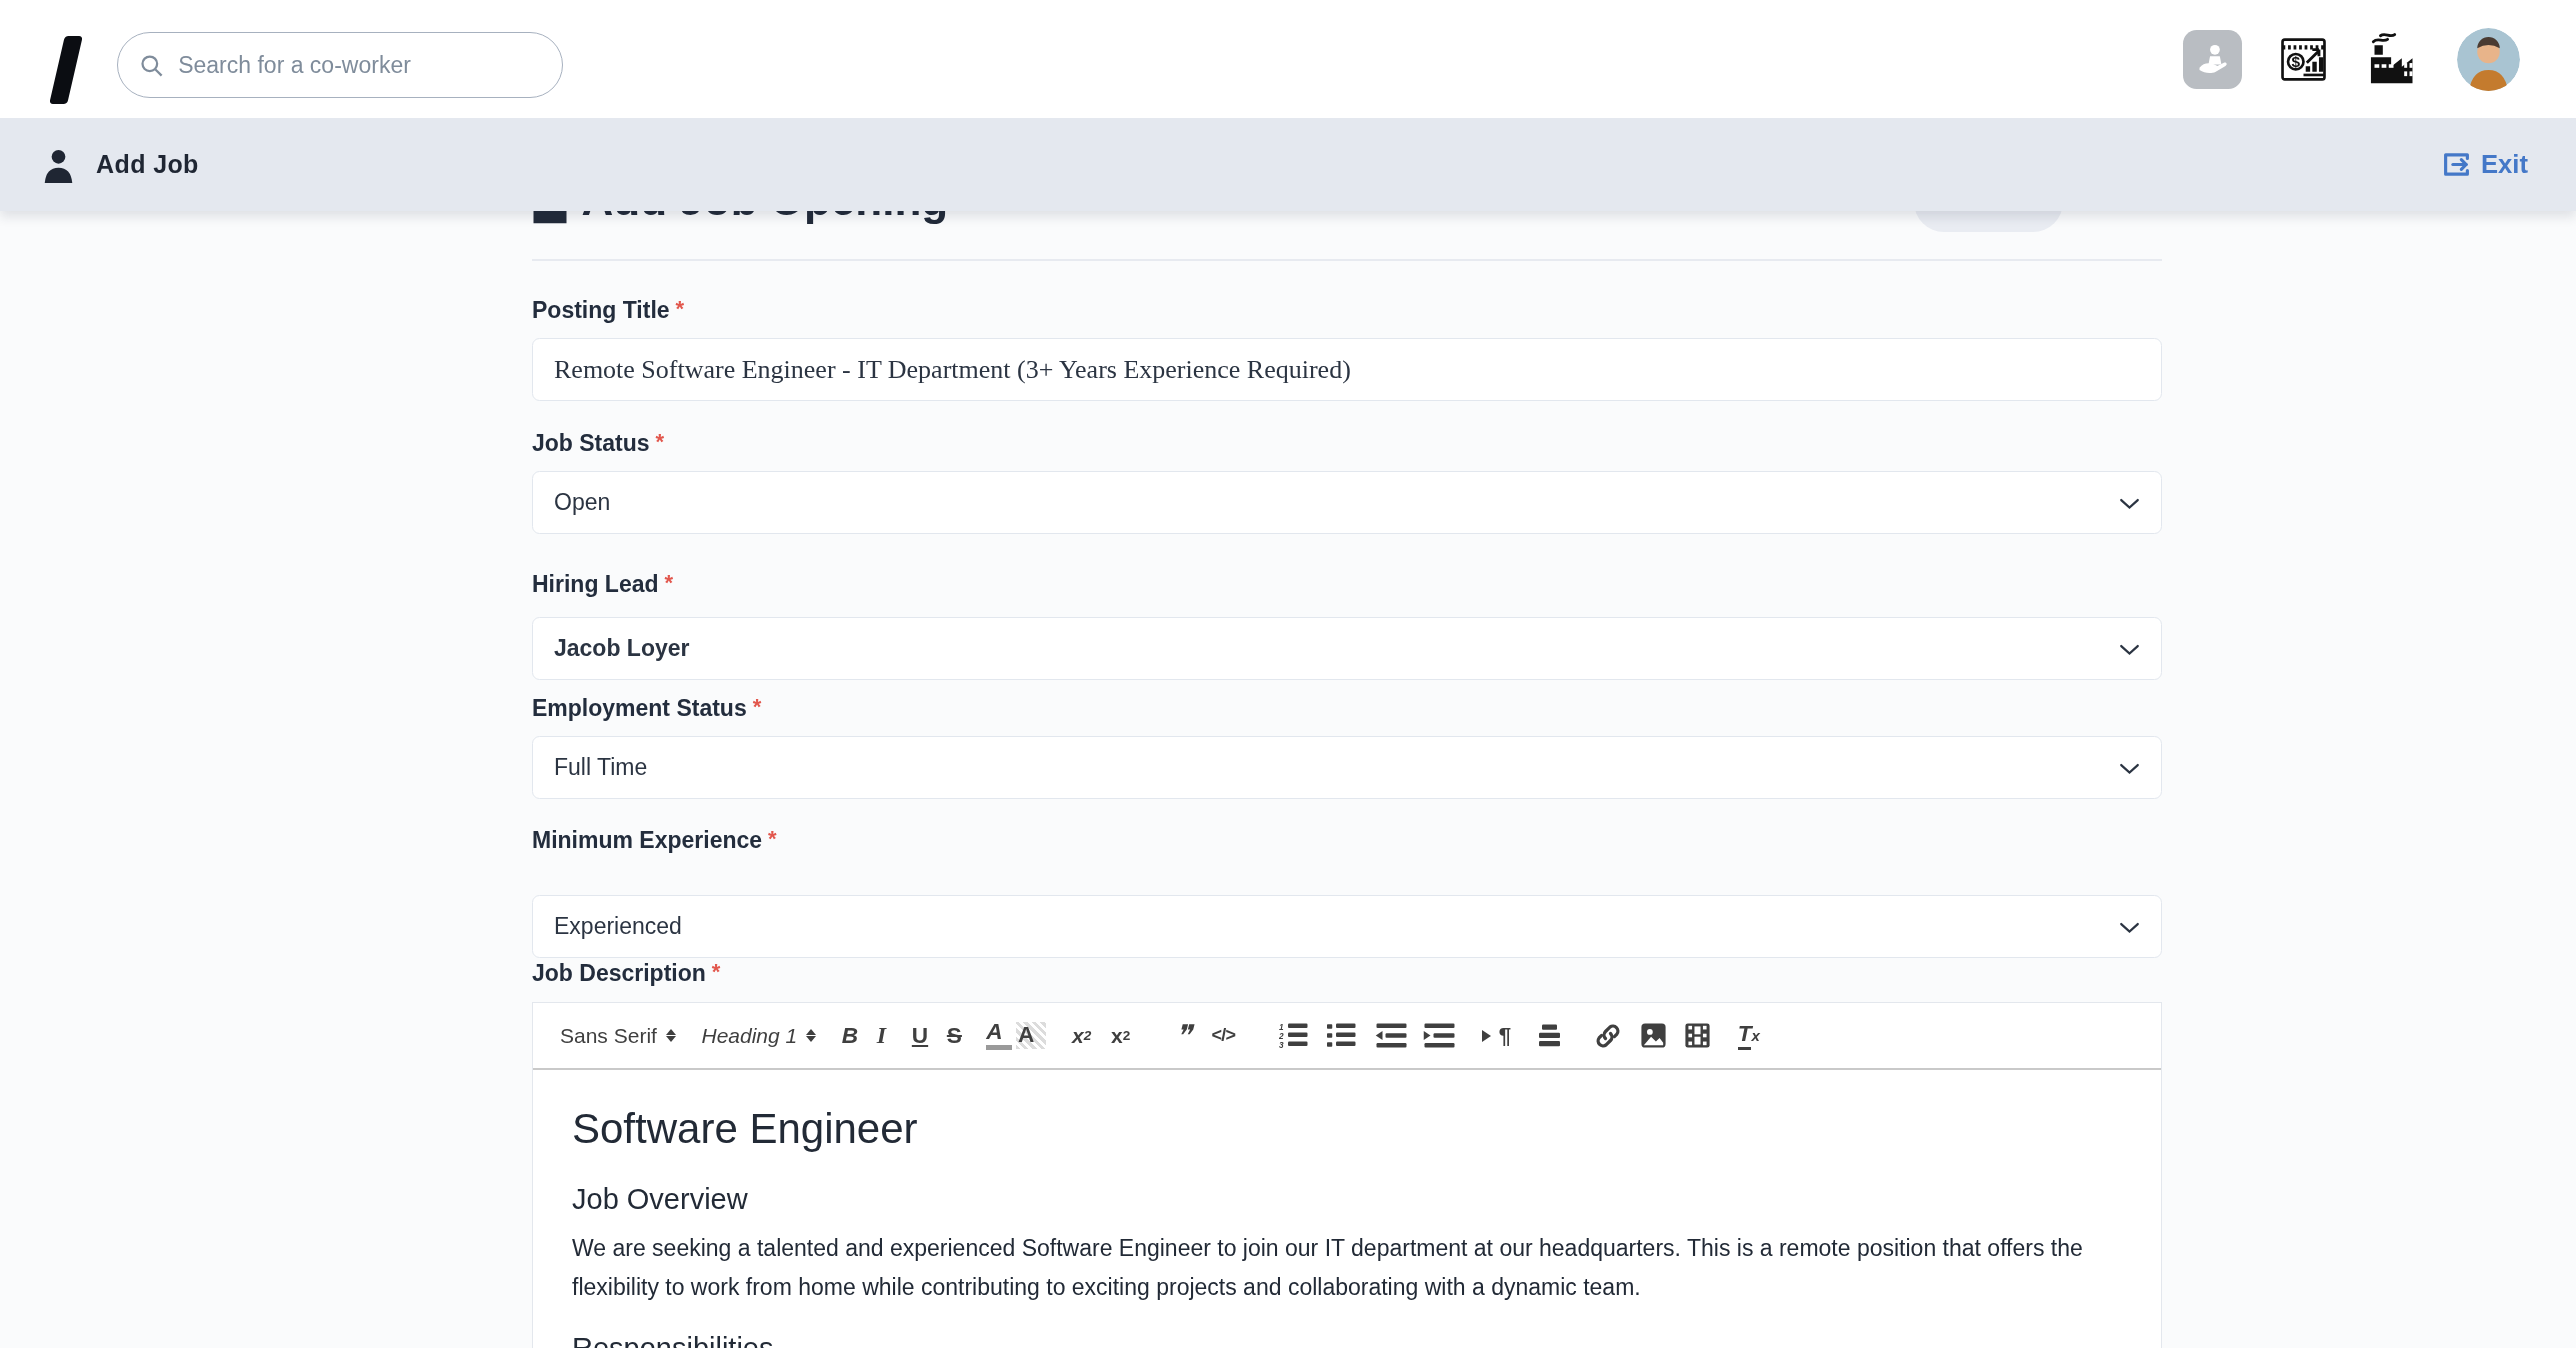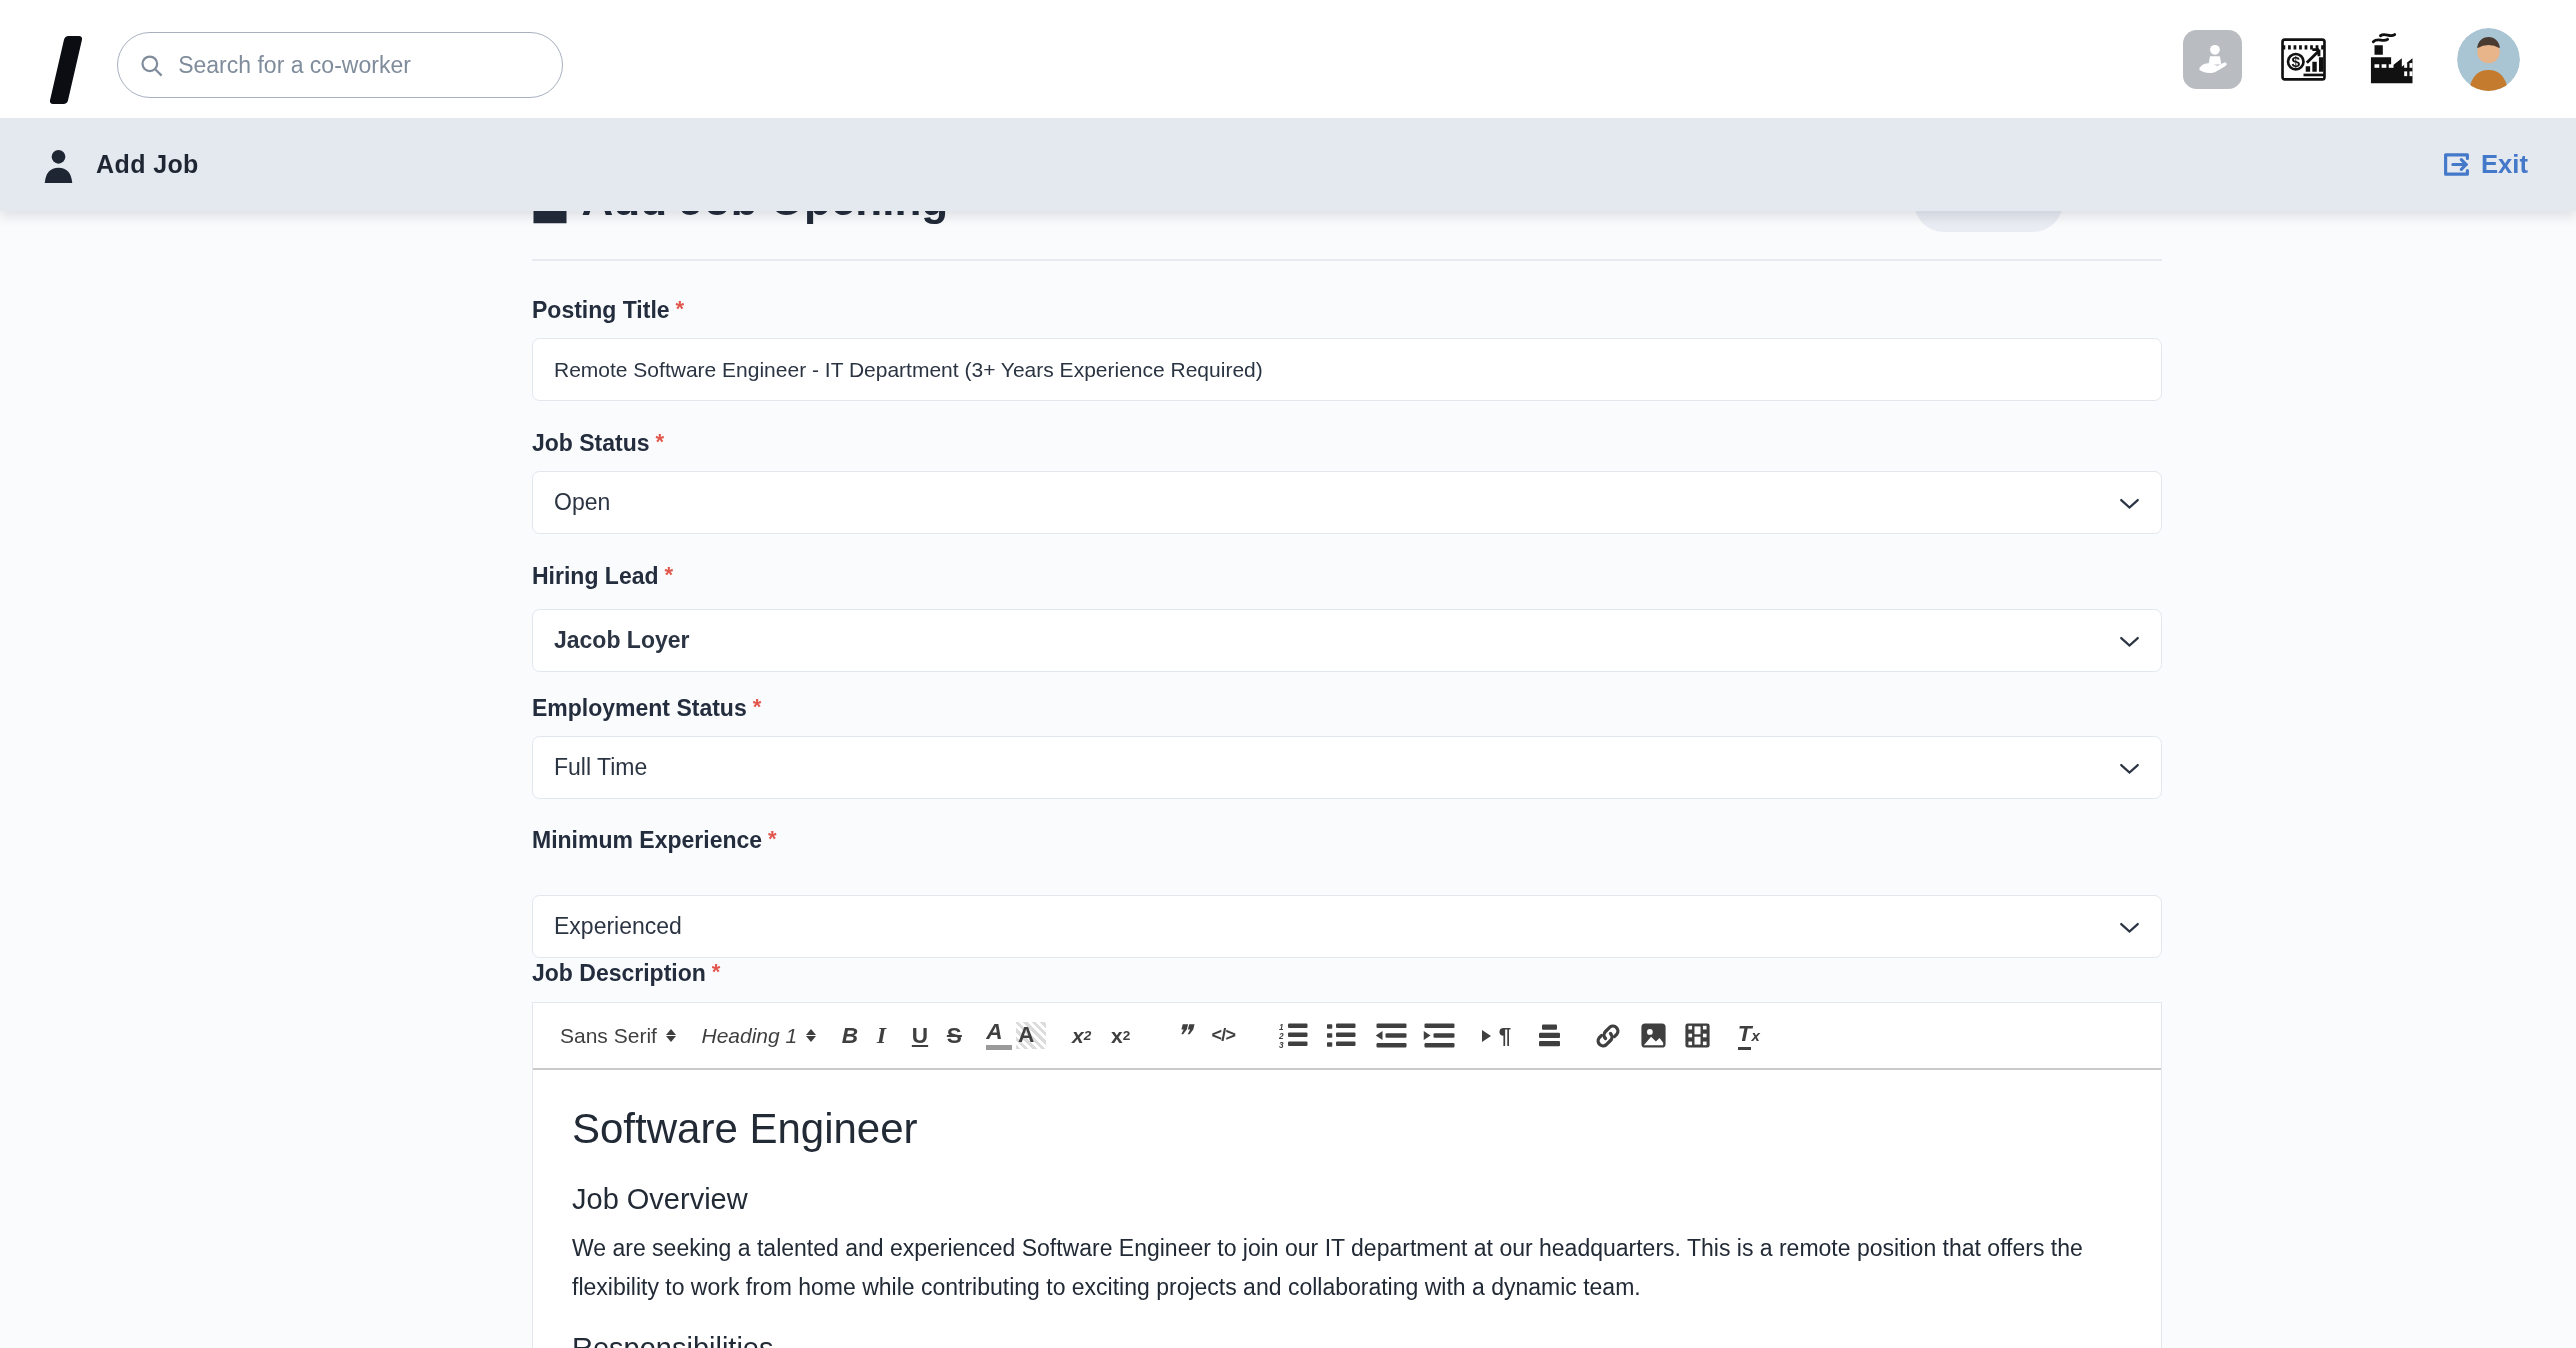--- a/index.html
+++ b/index.html
@@ -45,29 +45,29 @@
   .ai-label { font-size:23px; font-weight:bold; color:#232b39; cursor:pointer; }
 
   .divider { position:absolute; top:259px; left:0; width:100%; height:1.5px; background:#e7eaf0; }
 
   .f-label { font-size:23px; font-weight:bold; color:#232d3d; }
   .req { color:#e2574d; margin-left:6px; font-size:22px; font-weight:bold; vertical-align:2.3px;}
   .f-box { background:#fff; border:1.5px solid #e2e7ee; border-radius:7.5px;
     height:63px; display:flex; align-items:center; padding:0 21px;
     font-size:23px; color:#2b3442; position:relative; }
   .f-box .chev { position:absolute; right:21px; top:25px; }
-  .f-input { width:100%; border:none; outline:none; font-size:21px; color:#2b3442;
-    font-family:Liberation Sans, sans-serif; background:transparent; }
+  .f-input { width:100%; border:none; outline:none; font-size:26px; color:#2b3442;
+    font-family:Liberation Serif, serif; background:transparent; }
 
   .g-posting-label { position:absolute; top:296px; }
   .g-posting-box   { position:absolute; top:338px; width:100%; }
   .g-status-label  { position:absolute; top:429px; }
   .g-status-box    { position:absolute; top:471px; width:100%; cursor:pointer;}
   .row-2col { position:absolute; top:562px; width:100%; display:flex; gap:16.6px; }
-  .col { flex:1; position:relative; }
+  .col { flex:1; position:relative;margin-top:8px; }
   .col .f-box { margin-top:19px; cursor:pointer;font-weight:bold; }
   .g-emp-label { position:absolute; top:694px; }
   .g-emp-box   { position:absolute; top:736px; width:100%; cursor:pointer;}
   .g-exp-label { position:absolute; top:826px; }
   .g-exp-box   { position:absolute; top:895px; width:100%; cursor:pointer;}
   .g-desc-label{ position:absolute; top:959px; }
 
   
   .editor { position:absolute; top:1002px; left:0; width:100%; height:542px;
     background:#fff; border:0.8px solid #e3e7ed; }

